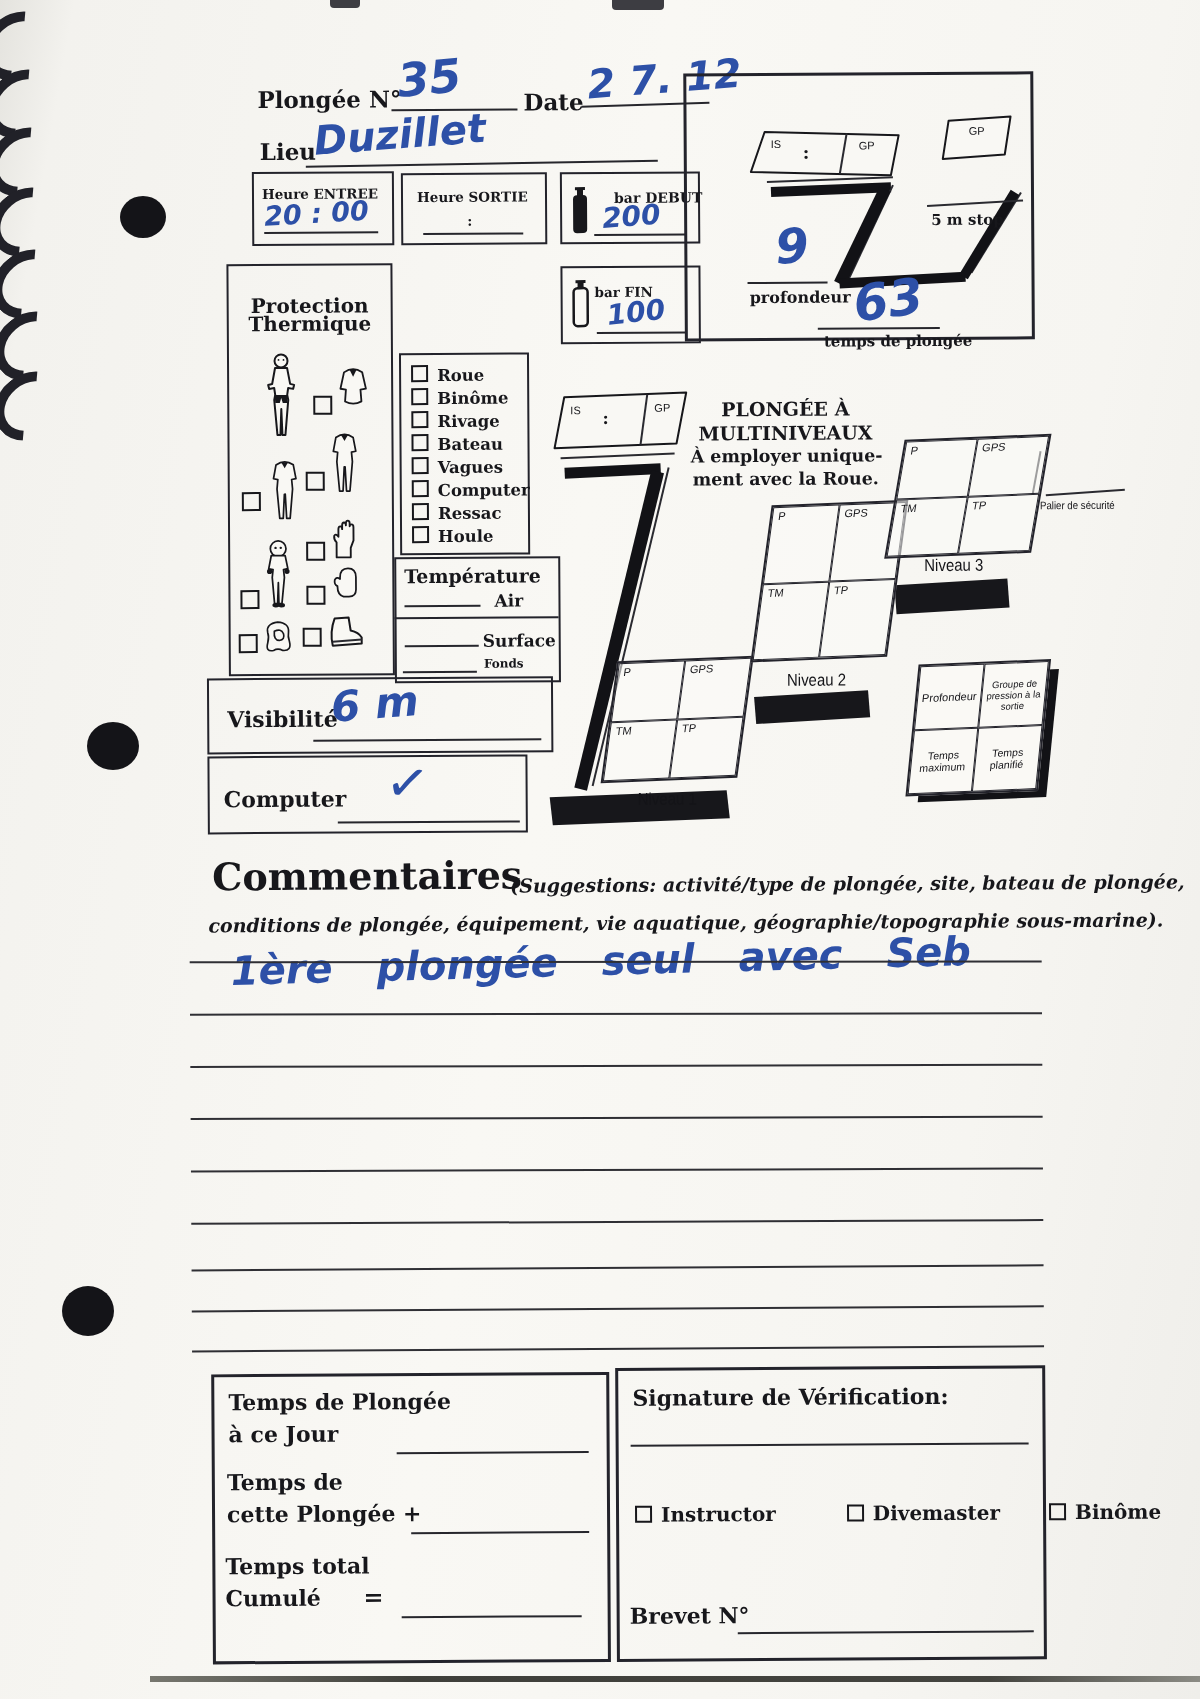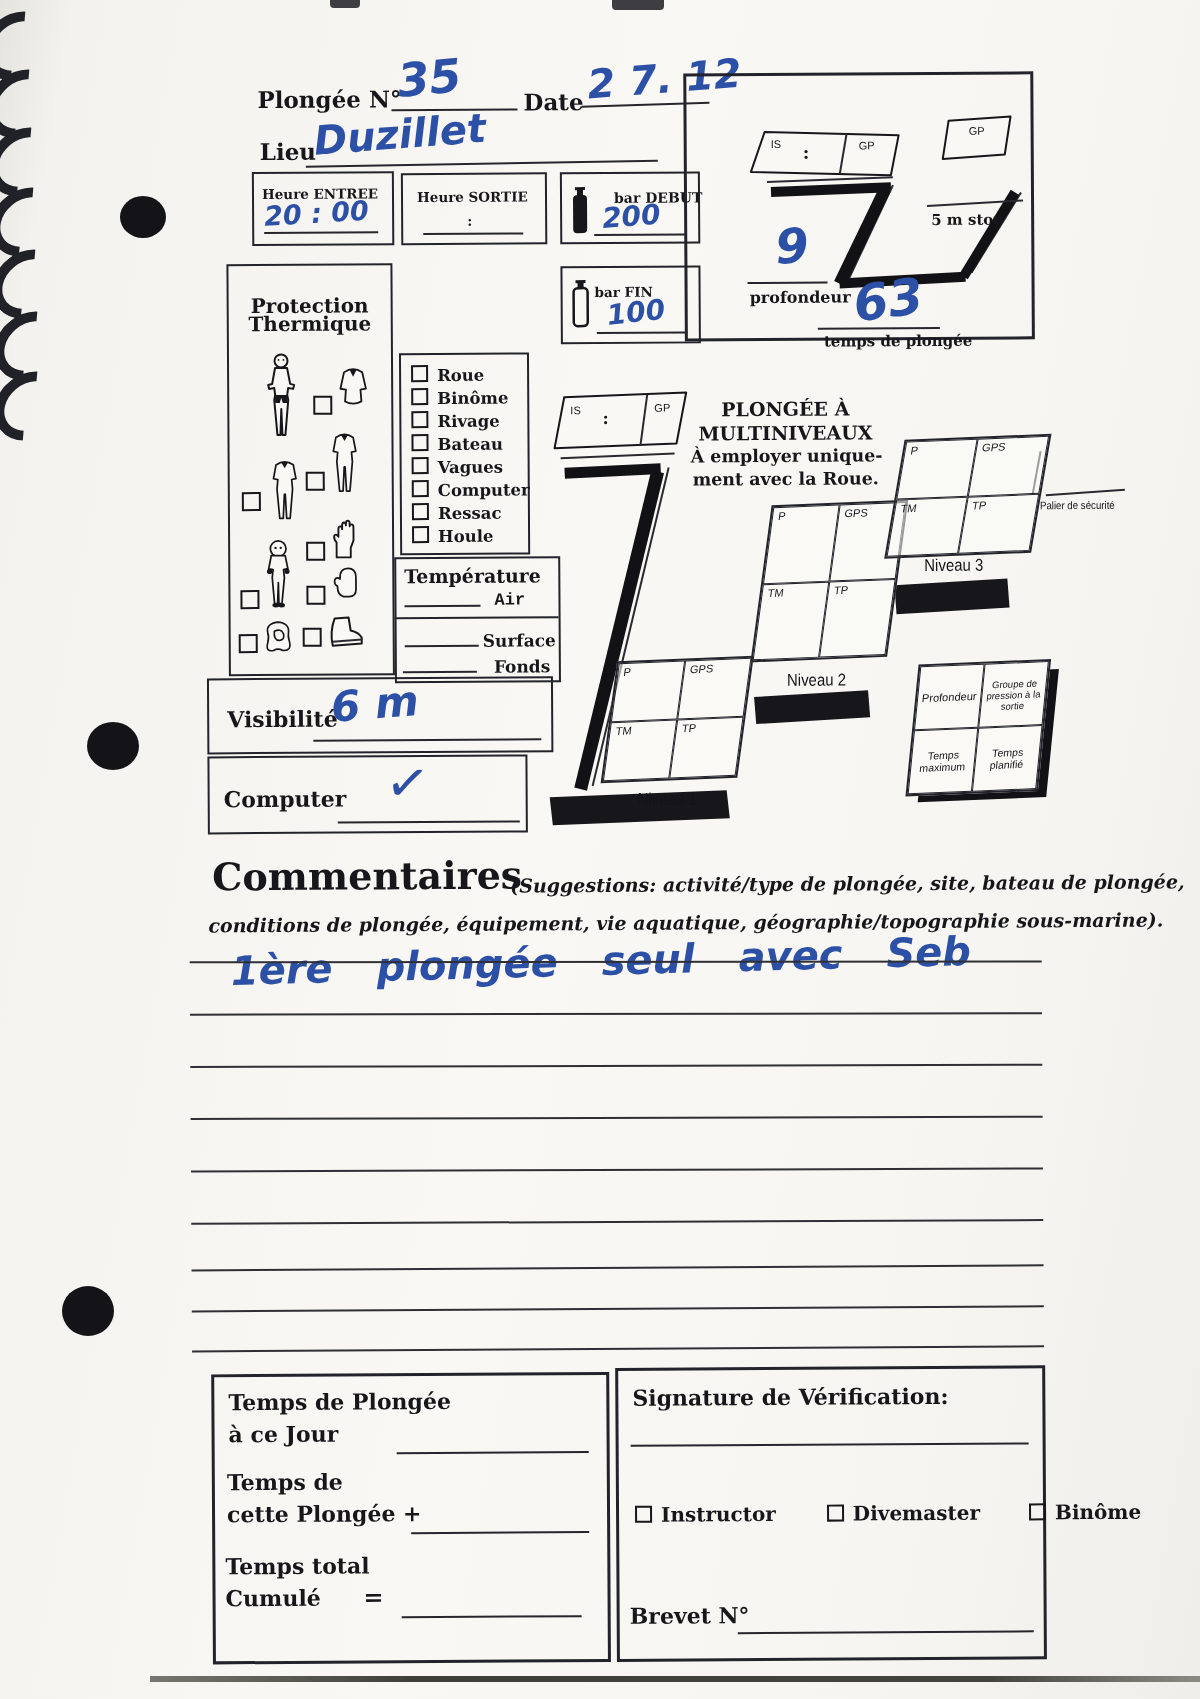--- a/index.html
+++ b/index.html
@@ -187,26 +187,26 @@
         <div><span class="cbs"></span><span>Vagues</span></div>
         <div><span class="cbs"></span><span>Computer</span></div>
         <div><span class="cbs"></span><span>Ressac</span></div>
         <div><span class="cbs"></span><span>Houle</span></div>
       </div>
     </div>
 
     <div class="bx" style="left:396px;top:556px;width:162px;height:122px;">
       <div class="pl" style="left:8px;top:6px;font-size:19px;">Température</div>
       <div class="ul" style="left:8px;top:46px;width:76px;"></div>
-      <div class="pl" style="left:98px;top:32px;font-size:17px;font-family:Liberation Mono, monospace;">Air</div>
+      <div class="pl" style="left:98px;top:32px;font-size:17px;">Air</div>
       <div class="abs" style="left:-2px;top:58px;width:164px;height:2px;background:#23232b;"></div>
       <div class="ul" style="left:8px;top:86px;width:74px;"></div>
       <div class="pl" style="left:86px;top:72px;font-size:17px;">Surface</div>
       <div class="ul" style="left:6px;top:112px;width:74px;"></div>
-      <div class="pl" style="left:97px;top:98px;font-size:17px;text-align:center;">Fonds</div>
+      <div class="pl" style="left:87px;top:98px;font-size:12px;text-align:center;">Fonds</div>
     </div>
 
     <div class="abs" style="left:505px;top:352px;width:660px;height:495px;">
       <svg class="abs" style="left:0;top:0;" width="660" height="495" viewBox="0 0 660 495">
         <polygon points="62,45 184,41 174,92 52,96" class="ol" style="stroke-width:2"></polygon>
         <line x1="145" y1="43" x2="138" y2="93" class="thin"></line>
         <line x1="58" y1="106" x2="172" y2="102" class="thin"></line>
         <line x1="62" y1="121" x2="158" y2="117" class="thick" style="stroke-width:11"></line>
         <line x1="166" y1="116" x2="88" y2="434" class="thin"></line>
         <line x1="155" y1="120" x2="76" y2="437" class="thick" style="stroke-width:13"></line>
@@ -299,21 +299,21 @@
       <div class="pl" style="left:10px;top:208px;font-size:22px;">Cumulé</div>
       <div class="pl" style="left:148px;top:206px;font-size:24px;">=</div>
       <div class="ul" style="left:186px;top:240px;width:180px;"></div>
     </div>
 
     <div class="bx" style="left:612px;top:1368px;width:424px;height:288px;border-width:3px;">
       <div class="pl" style="left:14px;top:14px;font-size:22px;">Signature de Vérification:</div>
       <div class="ul" style="left:12px;top:74px;width:398px;"></div>
       <div class="abs" style="left:16px;top:132px;font-family:'DejaVu Serif',serif;font-weight:bold;font-size:20px;color:#17171b;white-space:nowrap;">
         <span><span class="cbs"></span><span>Instructor</span></span>
-        <span style="margin-left:44px;"><span class="cbs"></span><span>Divemaster</span></span>
+        <span style="margin-left:64px;"><span class="cbs"></span><span>Divemaster</span></span>
         <span style="margin-left:42px;"><span class="cbs"></span><span>Binôme</span></span>
       </div>
       <div class="pl" style="left:10px;top:232px;font-size:22px;">Brevet N°</div>
       <div class="ul" style="left:118px;top:262px;width:296px;"></div>
     </div>
 
   </div>
 </div>
 
 </body></html>

